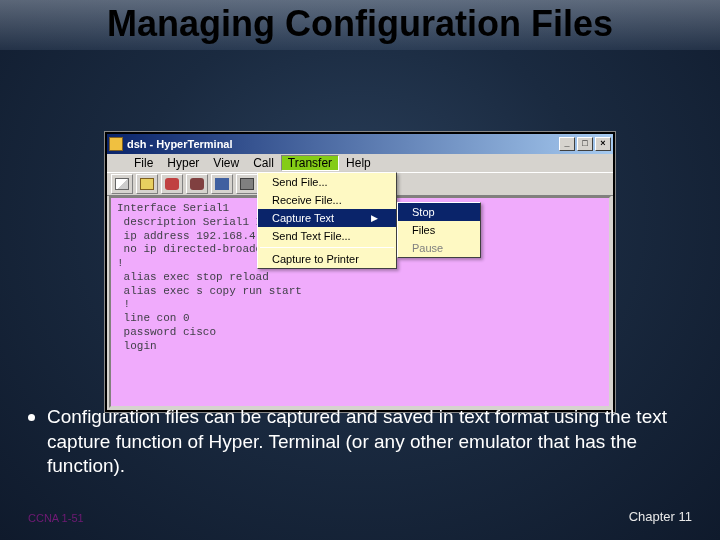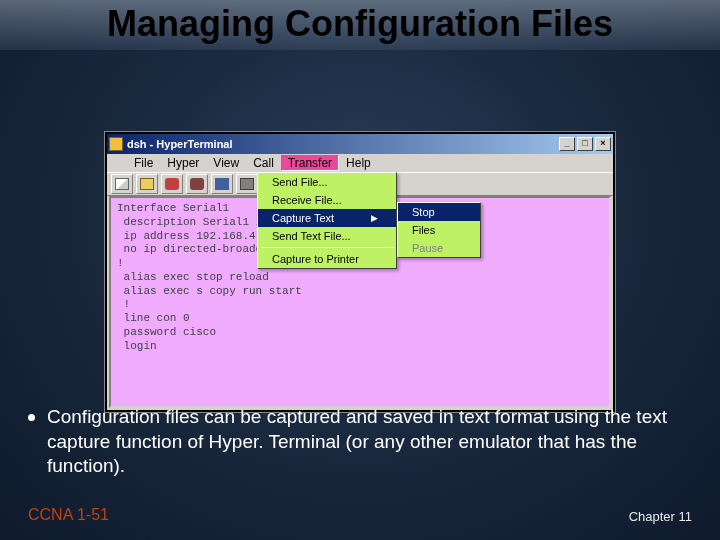--- a/index.html
+++ b/index.html
@@ -74,21 +74,21 @@
   .menubar {
     height: 18px;
     background: #d6d3ce;
     display: flex;
     align-items: center;
     padding: 0 20px;
     font-size: 12px;
   }
   .menubar span { padding: 1px 7px; }
   .menubar span.open {
-    background: #ec4899;
+    background: #84cc16;
     border: 1px solid #808080;
     border-right-color: #fff;
     border-bottom-color: #fff;
     padding: 0 6px;
   }
   .toolbar {
     height: 24px;
     background: #d6d3ce;
     border-top: 1px solid #fff;
     border-bottom: 1px solid #808080;
@@ -124,21 +124,21 @@
     font-family: "Courier New", monospace;
     font-size: 11px;
     color: #404048;
     line-height: 1.25;
     white-space: pre;
     overflow: hidden;
   }
 
   .menu {
     position: absolute;
-    background: #bef264;
+    background: #fef9c3;
     border: 1px solid #404040;
     border-top-color: #fff;
     border-left-color: #fff;
     font-size: 11px;
     box-shadow: 2px 2px 3px rgba(0,0,0,0.3);
   }
   .menu-item {
     padding: 3px 18px 3px 14px;
     display: flex;
     align-items: center;
@@ -165,22 +165,22 @@
     width: 7px; height: 7px;
     background: #fff;
     border-radius: 50%;
     margin-top: 9px;
     margin-right: 12px;
     flex-shrink: 0;
   }
   .footer-left {
     position: absolute;
     bottom: 16px; left: 28px;
-    color: #c2410c;
-    font-size: 16px;
+    color: #701a75;
+    font-size: 11px;
     text-align: center;
   }
   .footer-right {
     position: absolute;
     bottom: 16px; right: 28px;
     color: #e8e8e8;
     font-size: 13px;
   }
 </style>
 </head>

